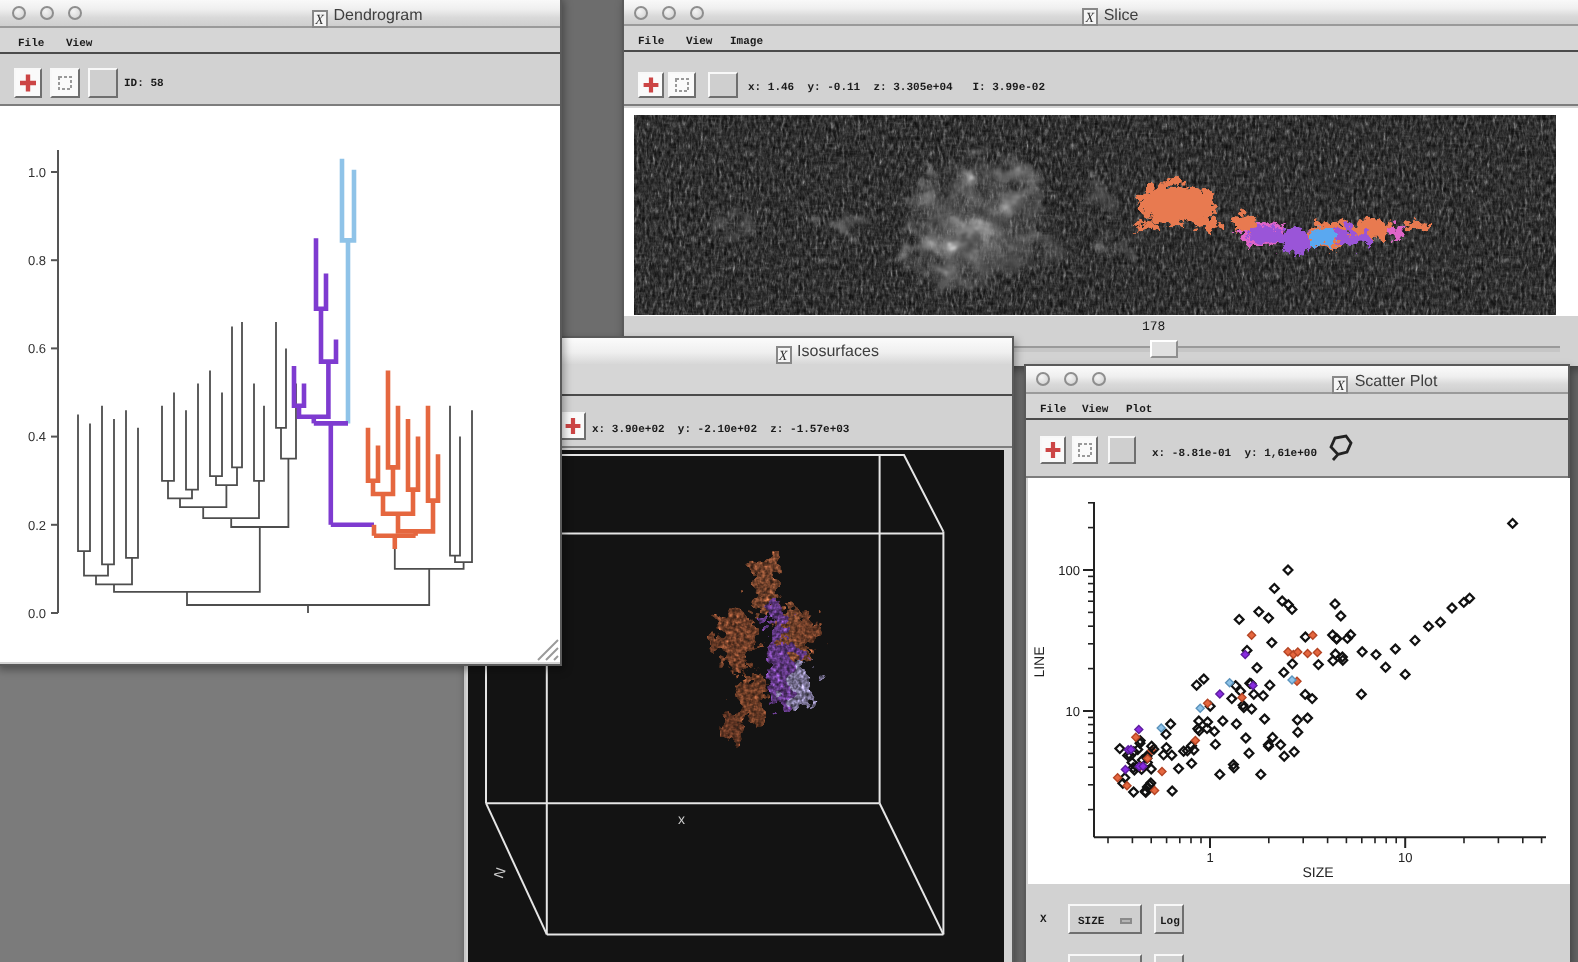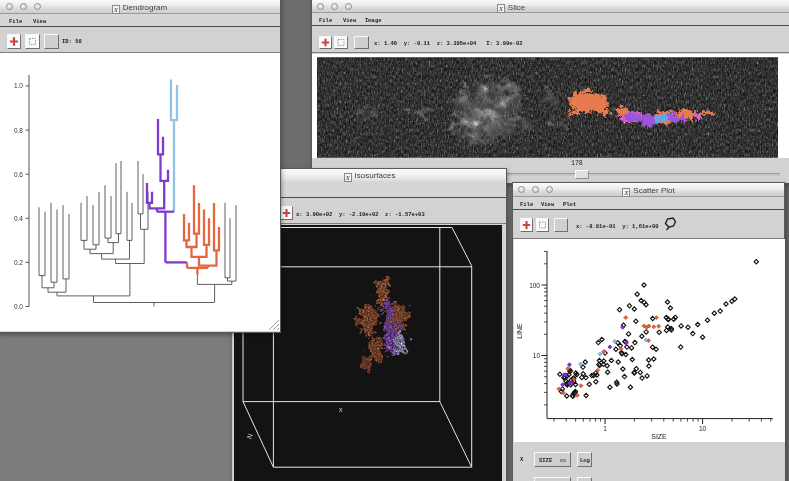--- a/index.html
+++ b/index.html
@@ -1,17 +1,17 @@
 <!DOCTYPE html>
 <html><head><meta charset="utf-8"><style>
 * { margin:0; padding:0; box-sizing:border-box; }
 html,body { width:789px; height:481px; overflow:hidden; background:#6d6d6d; font-family:"Liberation Sans", sans-serif; -webkit-font-smoothing:antialiased; }
 #stage { position:absolute; left:0; top:0; width:789px; height:481px; overflow:hidden; }
 .win { position:absolute; background:#d4d4d4; border:1px solid #5a5a5a; box-shadow: 1px 2px 4px rgba(0,0,0,0.35); }
-.tbar { position:absolute; left:0; top:0; right:0; height:13px; background:linear-gradient(#fbfbfb,#efefef 40%,#d9d9d9 70%,#cfcfcf); border-bottom:1px solid #9a9a9a; }
+.tbar { position:absolute; left:0; top:0; right:0; height:13px; background:linear-gradient(#fbfbfb,#efefef 40%,#d9d9d9 70%,#cfcfcf); border-bottom:1px solid #9a9a9a;padding-left:44px; }
 .circ { position:absolute; top:2.5px; width:7px; height:7px; border-radius:50%; border:1px solid #8e8e8e; background:radial-gradient(circle at 35% 30%, #f4f4f4, #cfcfcf); }
 .wtitle { position:absolute; top:2px; width:100%; text-align:center; font-size:8px; color:#3e3e3e; }
 .xicon { display:inline-block; width:8px; height:9px; border:1px solid #888; background:#f5f5f5; color:#333; font-size:7px; line-height:8px; text-align:center; vertical-align:-1.5px; margin-right:3px; font-family:"Liberation Serif",serif; font-style:italic; }
 .mbar { position:absolute; left:0; right:0; background:#d6d6d6; border-bottom:1px solid #4b4b4b; font-family:"Liberation Mono",monospace; font-size:5.5px; font-weight:bold; color:#1a1a1a; }
 .mbar span { position:absolute; }
 .tool { position:absolute; left:0; right:0; background:#d2d2d2; border-bottom:1.5px solid #7d7d7d; }
 .btn { position:absolute; border:1px solid #909090; border-top-color:#f8f8f8; border-left-color:#f8f8f8; border-bottom-color:#6f6f6f; border-right-color:#6f6f6f; background:#fafafa; }
 .btn.gray { background:#cfcfcf; }
 .ttext { position:absolute; font-family:"Liberation Mono",monospace; font-size:5.5px; font-weight:bold; color:#1a1a1a; white-space:pre; }
 svg { position:absolute; display:block; }

